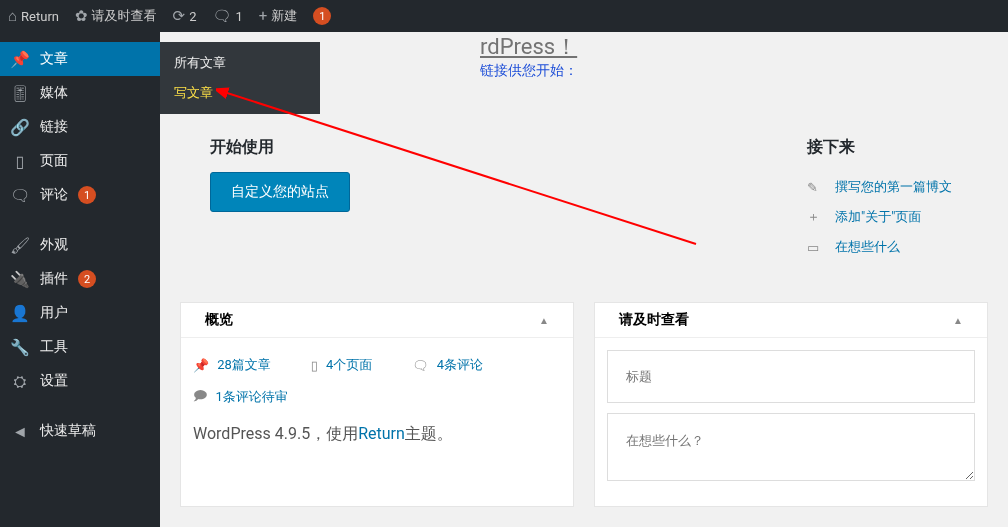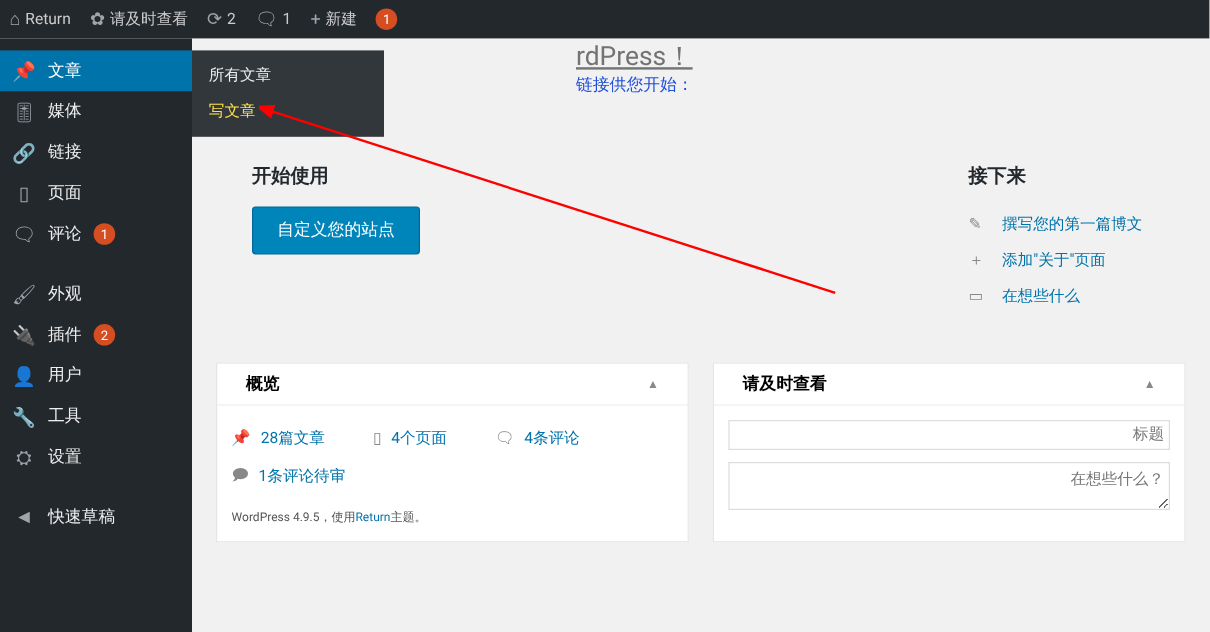--- a/index.html
+++ b/index.html
@@ -26,23 +26,23 @@
 .next-list { list-style: none; }
 .next-list li { display: flex; align-items: center; gap: 10px; padding: 6px 0; color: #0073aa; cursor: pointer; font-size: 13px; }
 .next-list .ico { color: #888; width: 18px; }
 .panels { display: flex; gap: 20px; margin: 0 20px; }
 .panel { flex: 1; background: #fff; border: 1px solid #e5e5e5; }
 .panel-head { display: flex; justify-content: space-between; align-items: center; padding: 8px 24px; border-bottom: 1px solid #eee; font-weight: 600; font-size: 14px; }
 .panel-body { padding: 12px; font-size: 13px; }
 .glance { display: flex; flex-wrap: wrap; gap: 0 40px; }
 .glance a { color: #0073aa; display: flex; align-items: center; gap: 8px; padding: 6px 0; cursor: pointer; }
 .glance .ico { color: #888; }
-.version { color: #555; font-size: 10px; margin-top: 10px; }
+.version { color: #555; font-size: 16px; margin-top: 10px; }
 .version a { color: #0073aa; }
-.qd input, .qd textarea { width: 100%; border: 1px solid #ddd; padding: 4px; font-size: 13px; margin-bottom: 10px; color: #555; text-align: right; }
+.qd input, .qd textarea { width: 100%; border: 1px solid #ddd; padding: 18px; font-size: 13px; margin-bottom: 10px; color: #555; }
 .wp-partial { position: absolute; left: 320px; top: 0; font-size: 22px; font-weight: 400; color: #737373; text-decoration: underline; }
 .wp-partial-sub { position: absolute; left: 320px; top: 30px; font-size: 14px; color: #1d4ed8; }
 svg.arrow { position: absolute; top: 84px; left: 216px; pointer-events: none; }
 .tri { color: #888; font-size: 10px; }
 </style>
 </head>
 <body>
 
 <div class="topbar">
   <div class="topbar-item">

